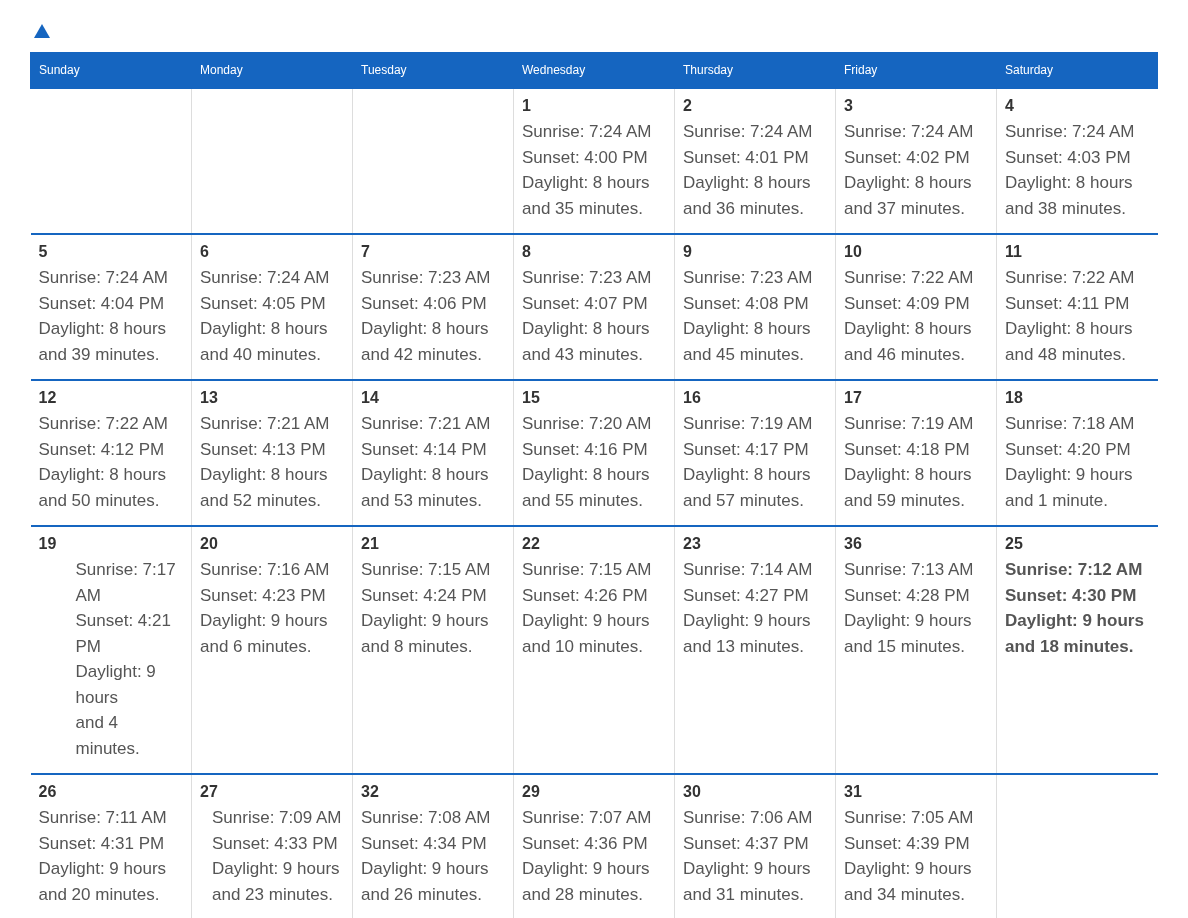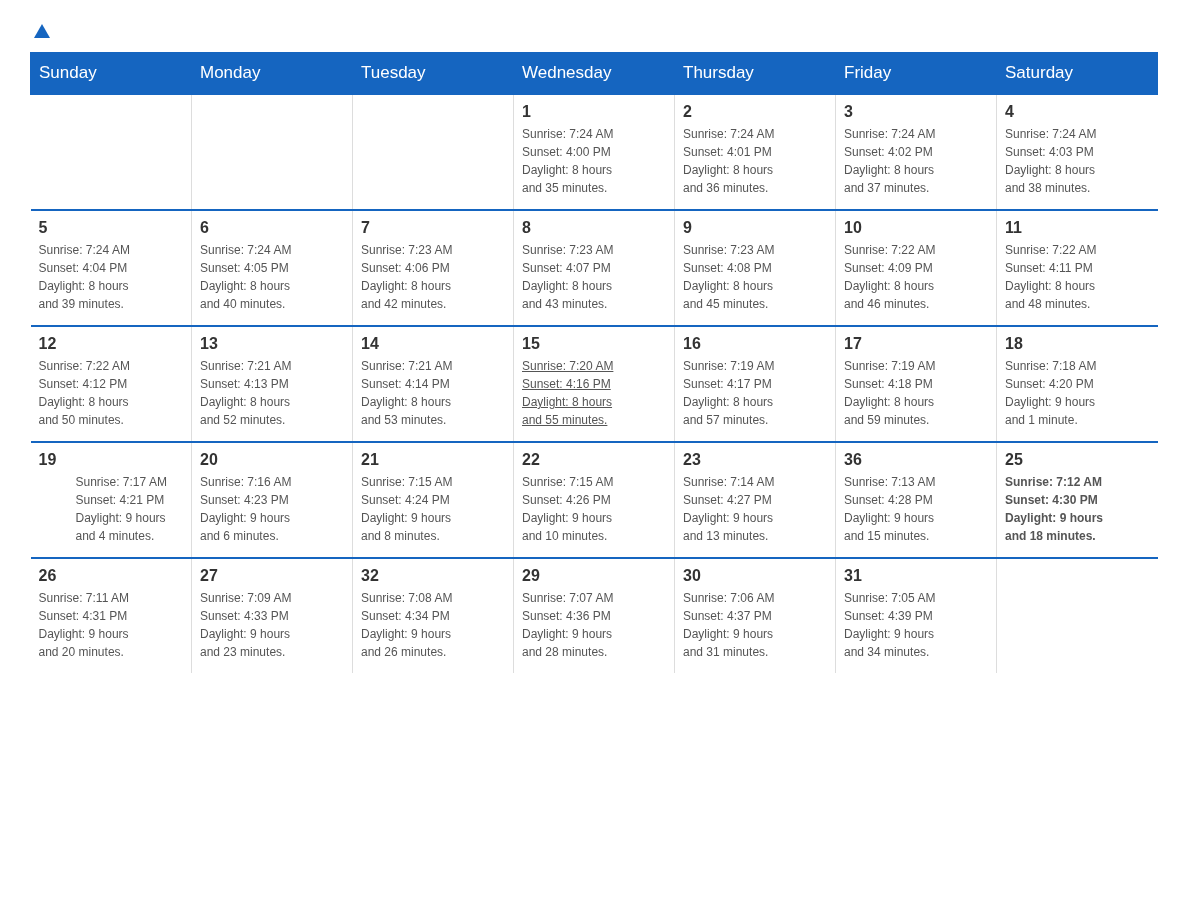--- a/index.html
+++ b/index.html
@@ -65,21 +65,21 @@
       margin-top: 10px;
     }
 
     .calendar-table thead tr {
       background-color: #1565c0;
       color: #fff;
     }
 
     .calendar-table thead th {
       padding: 10px 8px;
-      font-size: 17px;
+      font-size: 12px;
       font-weight: normal;
       text-align: left;
       border: 1px solid #1565c0;
     }
 
     .calendar-table tbody tr {
       border-top: 2px solid #1565c0;
     }
 
     .calendar-table tbody td {
@@ -95,21 +95,21 @@
     }
 
     .day-number {
       font-size: 16px;
       font-weight: bold;
       color: #333;
       margin-bottom: 4px;
     }
 
     .day-info {
-      font-size: 12px;
+      font-size: 17px;
       color: #555;
       line-height: 1.5;
     }
 
     .empty-cell {
       background: #fff;
     }
   </style>
 </head>
 <body>
@@ -244,21 +244,21 @@
         </td>
         <td>
           <div class="day-number">14</div>
           <div class="day-info" style="white-space: pre-line;">Sunrise: 7:21 AM
 Sunset: 4:14 PM
 Daylight: 8 hours
 and 53 minutes.</div>
         </td>
         <td>
           <div class="day-number">15</div>
-          <div class="day-info" style="white-space: pre-line; text-decoration: underline;">Sunrise: 7:20 AM
+          <div class="day-info" style="white-space: pre-line;">Sunrise: 7:20 AM
 Sunset: 4:16 PM
 Daylight: 8 hours
 and 55 minutes.</div>
         </td>
         <td>
           <div class="day-number">16</div>
           <div class="day-info" style="white-space: pre-line;">Sunrise: 7:19 AM
 Sunset: 4:17 PM
 Daylight: 8 hours
 and 57 minutes.</div>
@@ -332,21 +332,21 @@
       <tr>
         <td>
           <div class="day-number">26</div>
           <div class="day-info" style="white-space: pre-line;">Sunrise: 7:11 AM
 Sunset: 4:31 PM
 Daylight: 9 hours
 and 20 minutes.</div>
         </td>
         <td>
           <div class="day-number">27</div>
-          <div class="day-info" style="white-space: pre-line;">Sunrise: 7:09 AM
+          <div class="day-info" style="white-space: pre-line; margin-left: 12px;">Sunrise: 7:09 AM
 Sunset: 4:33 PM
 Daylight: 9 hours
 and 23 minutes.</div>
         </td>
         <td>
           <div class="day-number">32</div>
           <div class="day-info" style="white-space: pre-line;">Sunrise: 7:08 AM
 Sunset: 4:34 PM
 Daylight: 9 hours
 and 26 minutes.</div>

